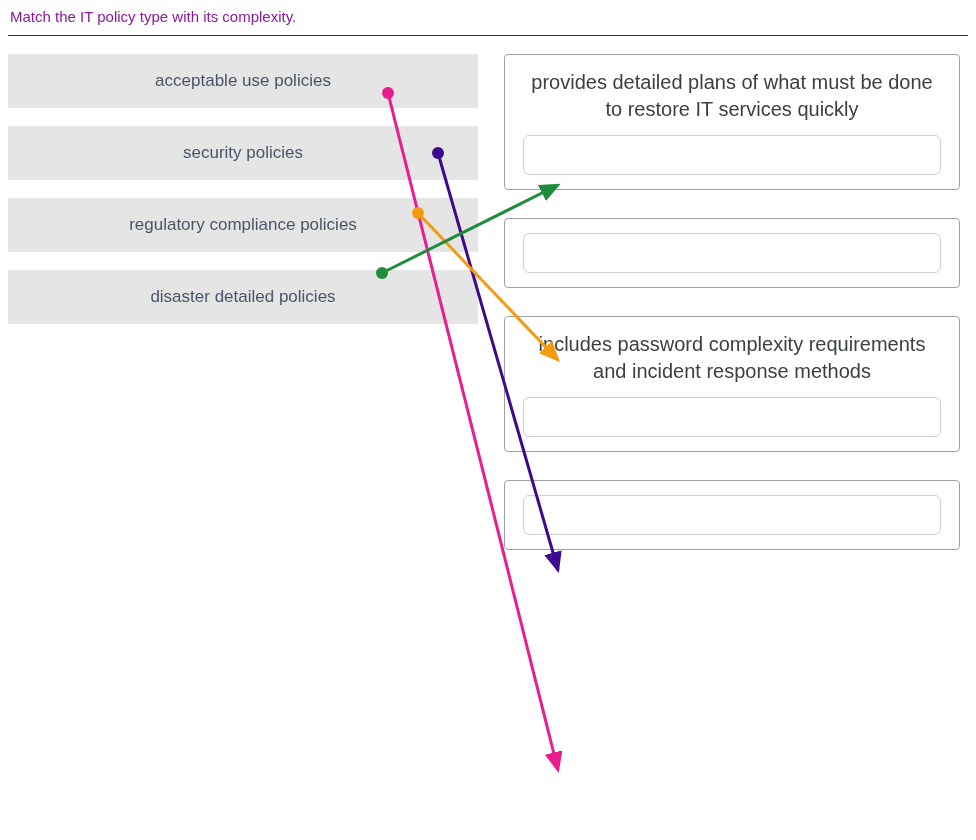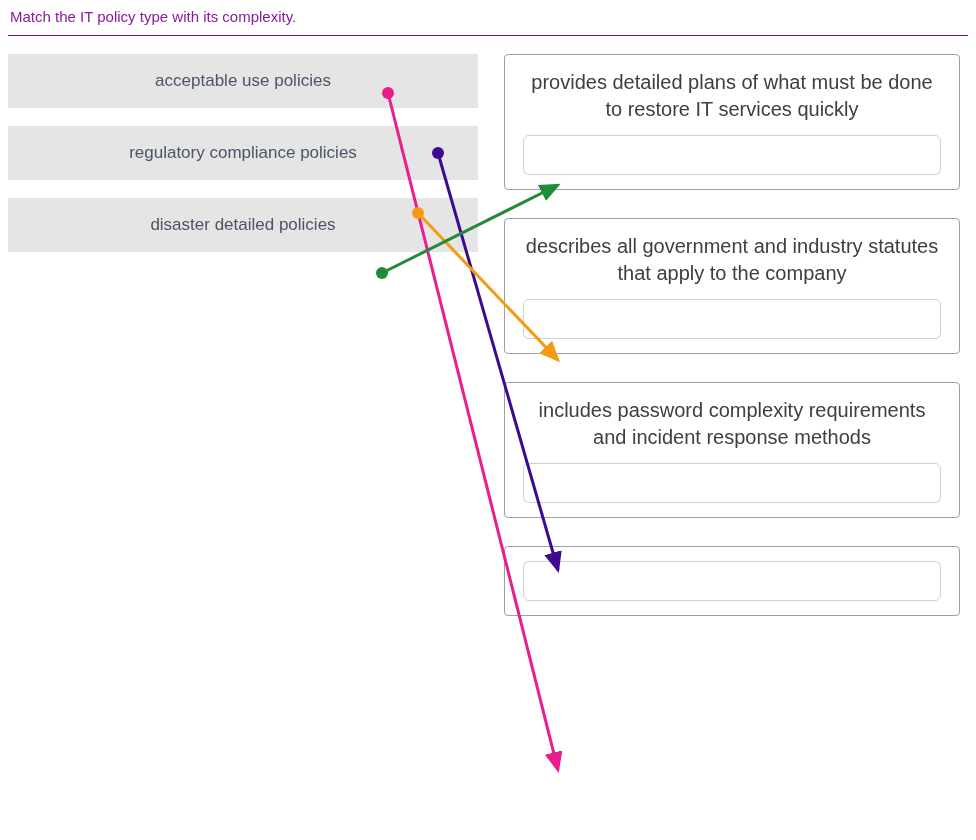--- a/index.html
+++ b/index.html
@@ -82,34 +82,36 @@
   <span>Match the IT policy type with its complexity.</span>
 </div>
 <div class="divider"></div>
 
 <div class="content">
   <div class="left-col">
     <div class="source-item">
       <span>acceptable use policies</span>
     </div>
     <div class="source-item">
+      <span>security policies</span>
+    </div>
+    <div class="source-item">
       <span>regulatory compliance policies</span>
     </div>
     <div class="source-item">
       <span>disaster detailed policies</span>
     </div>
   </div>
 
   <div class="right-col">
     <div class="target-box">
       <div class="target-text">provides detailed plans of what must be done to restore IT services quickly</div>
       <div class="drop-zone"></div>
     </div>
     <div class="target-box">
-      <div class="target-text">describes all government and industry statutes that apply to the company</div>
       <div class="drop-zone"></div>
     </div>
     <div class="target-box">
       <div class="target-text">includes password complexity requirements and incident response methods</div>
       <div class="drop-zone"></div>
     </div>
     <div class="target-box">
       <div class="drop-zone"></div>
     </div>
   </div>

